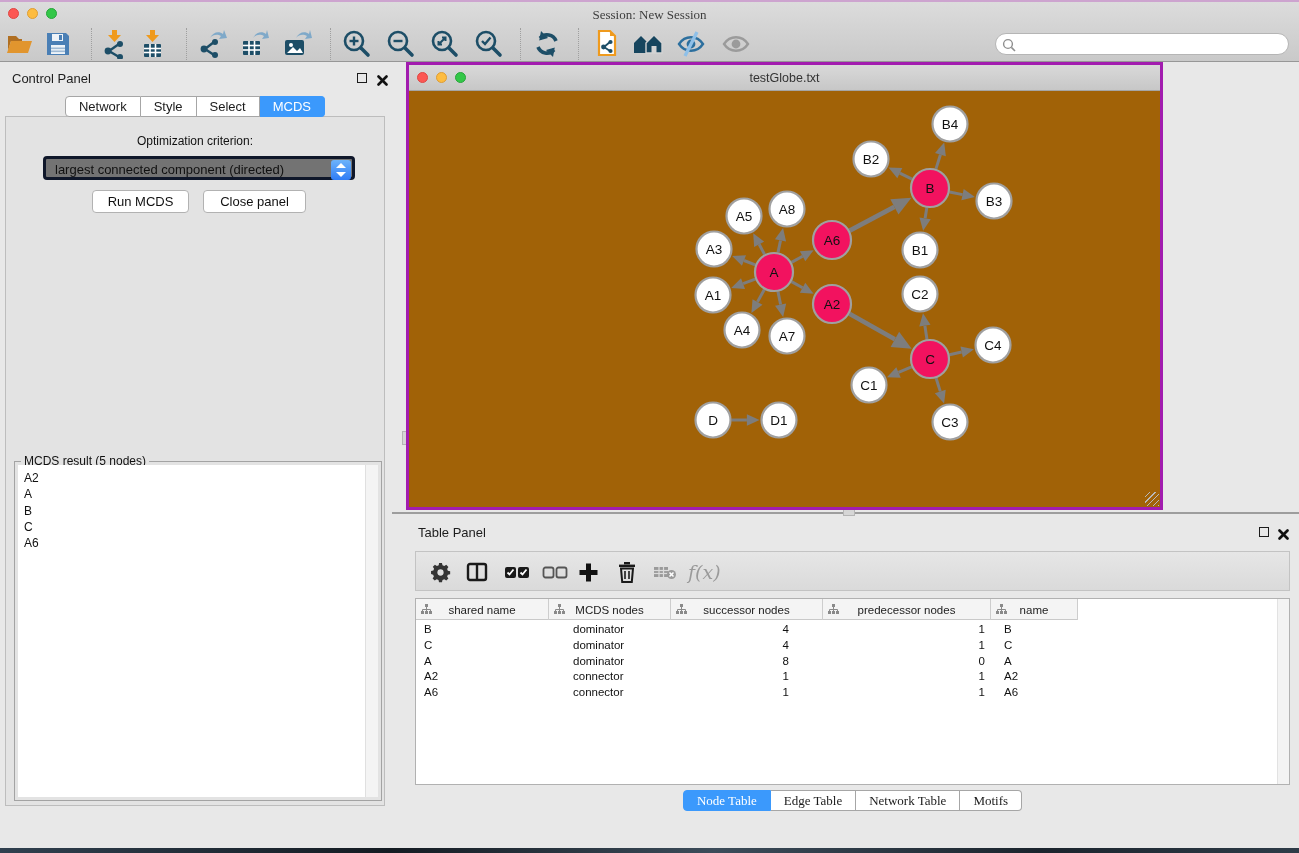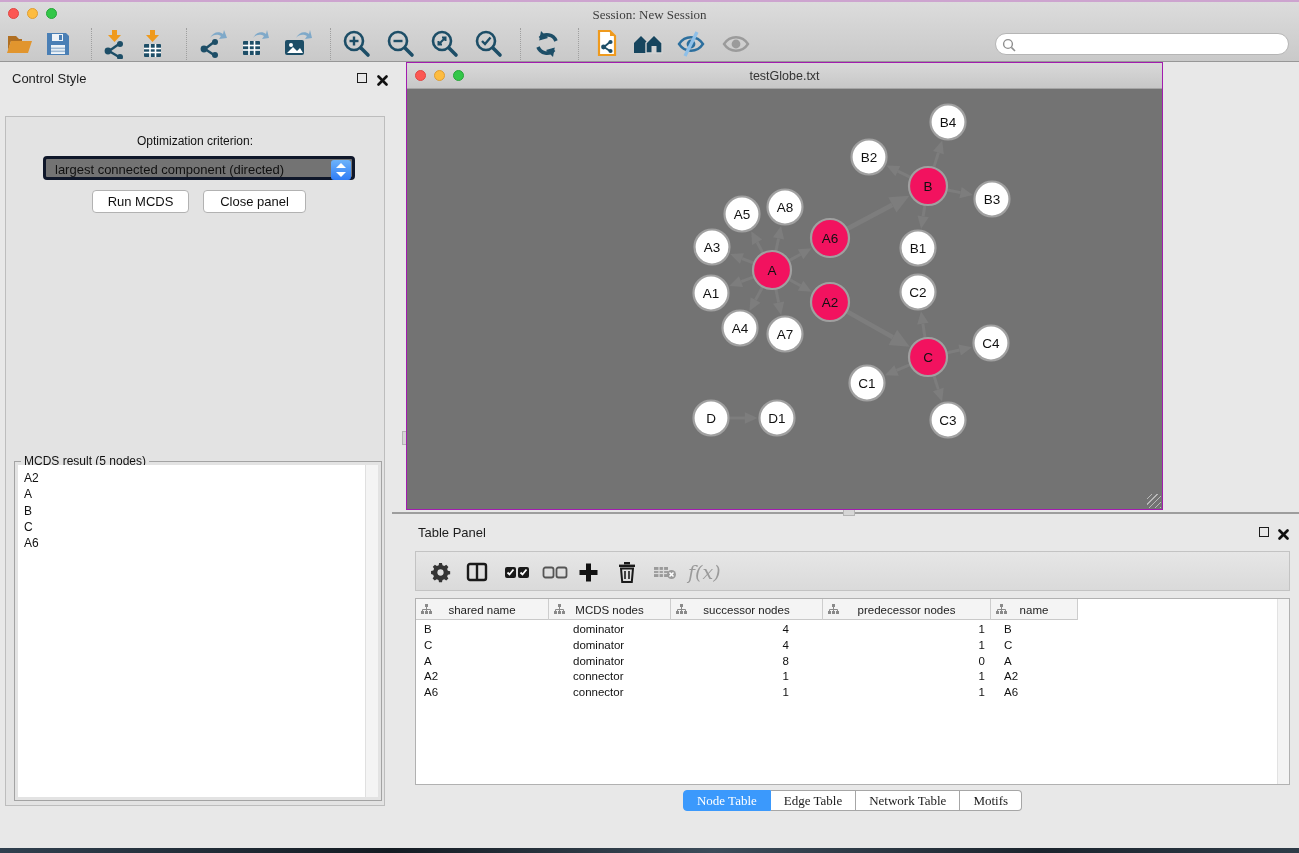--- a/index.html
+++ b/index.html
@@ -62,22 +62,22 @@
                           border-left:1px solid #e0e0e0; }
   .listbox ul { list-style:none; padding:5px 0 0 6px; }
   .listbox li { font-size:12px; line-height:16.3px; color:#111; }
 
   
   .v-grip { position:absolute; left:402px; top:431px; width:5px; height:14px; background:#d6d6d6; border:1px solid #b5b5b5; }
   .h-split { position:absolute; left:392px; top:512px; width:907px; height:2px; background:#9d9d9d; }
   .h-grip { position:absolute; left:843px; top:509px; width:12px; height:7px; background:#d6d6d6; border:1px solid #b5b5b5; }
 
   
-  .netwin { position:absolute; left:406px; top:62px; width:757px; height:448px; background:#737373;
-            border:1px solid #a21caf; }
+  .netwin { position:absolute; left:406px; top:62px; width:757px; height:448px; background:#a16207;
+            border:3px solid #a21caf; }
   .netwin .bar { position:absolute; left:0; top:0; width:100%; height:26px;
                  background:linear-gradient(#d9d9d9,#c7c7c7); border-bottom:1px solid #a5a5a5; }
   .netwin .bar .title { position:absolute; width:100%; text-align:center; top:6px; font-size:12.5px; color:#333; }
   .net-canvas { position:absolute; left:0; top:26px; }
   .resize-grip { position:absolute; right:1px; bottom:1px; width:14px; height:14px;
      background:repeating-linear-gradient(135deg, transparent 0 3px, #b9b9b9 3px 4px); }
 
   
   .tp-title { position:absolute; left:418px; top:525px; }
   .tp-float { position:absolute; left:1259px; top:527px; }
@@ -274,32 +274,38 @@
     </div>
 
     <div class="searchbox">
       <svg viewBox="0 0 14 14">
           <circle cx="6" cy="6" r="4.4" fill="none" stroke="#8f8f8f" stroke-width="1.4"></circle>
           <line x1="9.4" y1="9.4" x2="13" y2="13" stroke="#8f8f8f" stroke-width="1.6"></line>
         </svg>
     </div>
   </div>
 
-  <div class="cp-title panel-title">Control Style</div>
+  <div class="cp-title panel-title">Control Panel</div>
   <span class="cp-float mini-float"></span>
   <span class="cp-close mini-close">
     <svg viewBox="0 0 11 11">
         <g stroke="#111" stroke-width="2.6" stroke-linecap="round">
           <line x1="1.5" y1="1.5" x2="9.5" y2="9.5"></line>
           <line x1="9.5" y1="1.5" x2="1.5" y2="9.5"></line>
         </g>
       </svg>
   </span>
 
   <div class="cp-body"></div>
+  <div class="cp-tabs" id="cp-tabs">
+      <div class="cp-tab">Network</div>
+      <div class="cp-tab">Style</div>
+      <div class="cp-tab">Select</div>
+      <div class="cp-tab sel">MCDS</div>
+    </div>
 
   <div class="opt-label">Optimization criterion:</div>
   <div class="dropdown">
     <span class="val">largest connected component (directed)</span>
     <span class="dd-step">
         <span class="up"></span>
         <span class="dn"></span>
       </span>
   </div>
   <div class="btn" style="left:92px; top:190px; width:97px;">Run MCDS</div>

